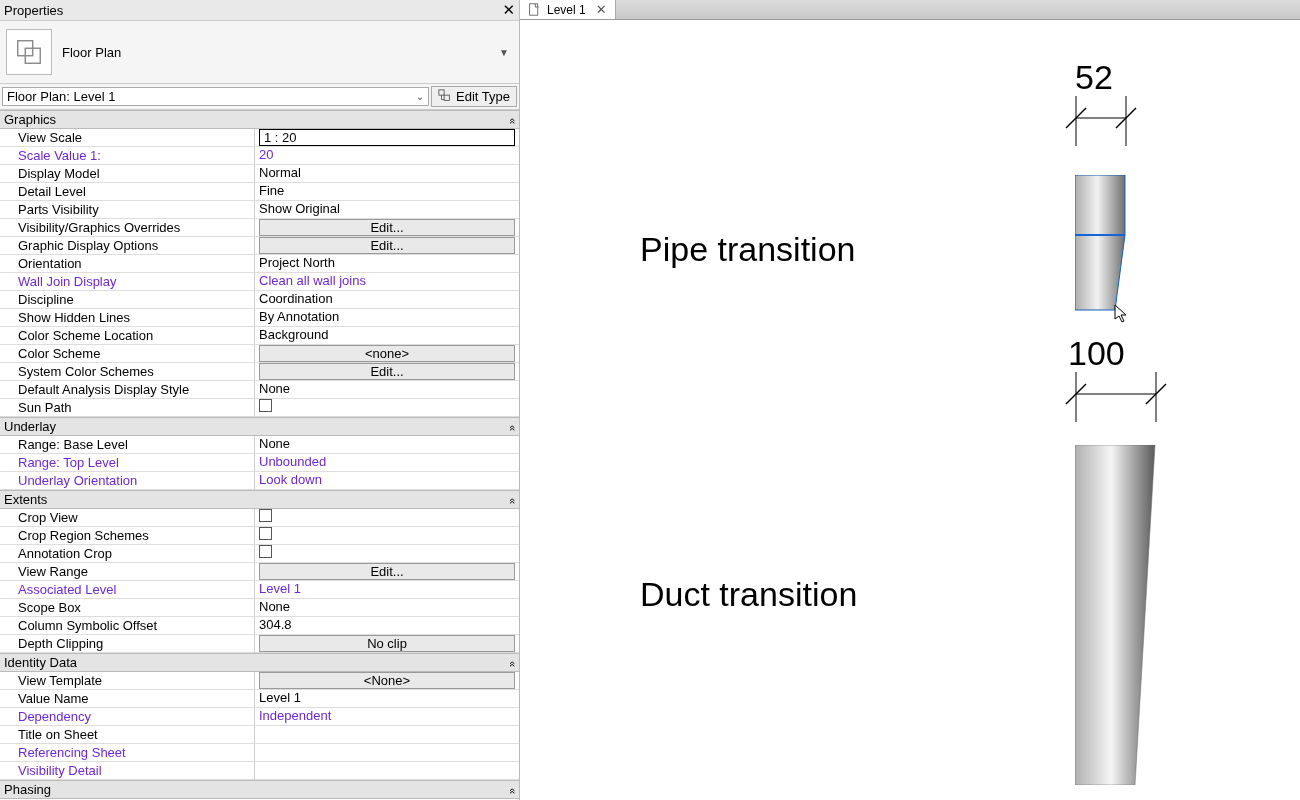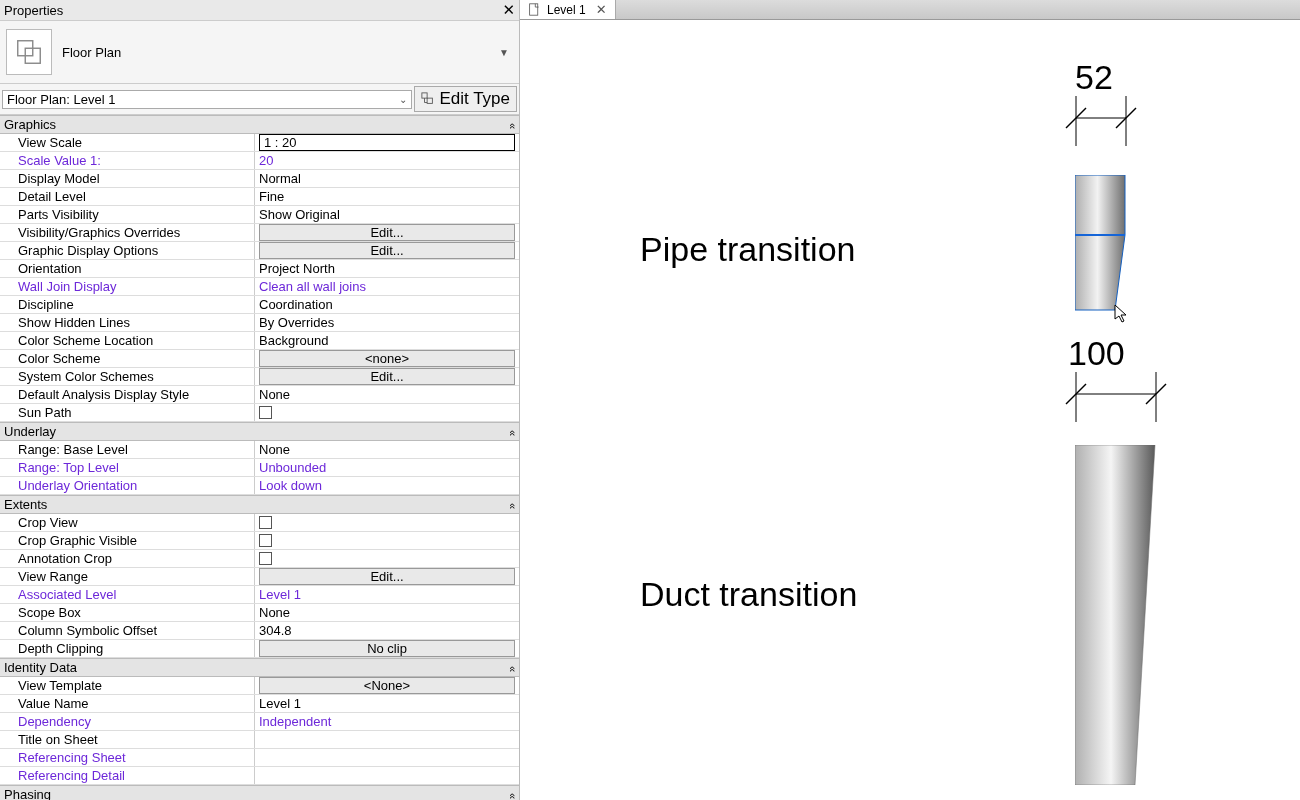--- a/index.html
+++ b/index.html
@@ -14,31 +14,31 @@
 
 .type-row { display: flex; align-items: center; padding: 8px 6px; background: #f5f5f5; border-bottom: 1px solid #ccc; }
 .type-thumb { width: 46px; height: 46px; background: #fff; border: 1px solid #bbb; display: flex; align-items: center; justify-content: center; margin-right: 10px; }
 .type-thumb svg { width: 30px; height: 30px; }
 .type-name { flex: 1; font-size: 13px; }
 .type-dd { font-size: 10px; color: #555; padding-right: 4px; }
 
 .instance-row { display: flex; align-items: center; background: #f5f5f5; border-bottom: 1px solid #ccc; }
 .instance-dd { flex: 1; display: flex; align-items: center; justify-content: space-between; background: #fff; border: 1px solid #aaa; margin: 2px; padding: 1px 4px; font-size: 13px; }
 .instance-dd .chev { font-size: 10px; color: #555; }
-.edit-type-btn { display: flex; align-items: center; gap: 4px; padding: 2px 6px; margin: 2px 2px 2px 0; background: #efefef; border: 1px solid #aaa; font-size: 17px; cursor: default; }
+.edit-type-btn { display: flex; gap: 4px; padding: 2px 6px; margin: 2px 2px 2px 0; background: #efefef; border: 1px solid #aaa; font-size: 13px; cursor: default; }
 .edit-type-btn svg { width: 14px; height: 14px; }
 
 .props-scroll { flex: 1; overflow: hidden; background: #fff; }
 
 .group-header { display: flex; align-items: center; justify-content: space-between; padding: 1px 4px; background: #e4e4e4; border-top: 1px solid #bbb; border-bottom: 1px solid #bbb; font-size: 13px; }
 .group-header .coll { font-size: 11px; letter-spacing: -2px; cursor: default; }
 
 .prow { display: flex; align-items: stretch; border-bottom: 1px solid #ddd; font-size: 13px; min-height: 18px; }
 .prow .pname { width: 255px; padding: 0 6px; border-right: 1px solid #ccc; display: flex; align-items: center; }
-.prow .pval  { flex: 1; padding: 0 4px; display: flex; align-items: center; position: relative; }
+.prow .pval  { flex: 1; padding: 0 4px; display: flex; position: relative; }
 .prow.disabled .pname, .prow.disabled .pval { color: #6d28d9; }
 .prow .indent { padding-left: 12px; text-align: center; }
 
 .val-btn { flex: 1; background: #e9e9e9; border: 1px solid #999; text-align: center; font-size: 13px; line-height: 15px; cursor: default; }
 .val-box { flex: 1; background: #fff; border: 1px solid #000; padding: 0 4px; font-size: 13px; line-height: 15px; }
 .val-check { width: 13px; height: 13px; border: 1px solid #555; background: #fff; }
 
  
 .canvas-wrap { flex: 1; display: flex; flex-direction: column; }
 .tabbar { height: 20px; background: linear-gradient(#dcdcdc,#c8c8c8); display: flex; align-items: stretch; border-bottom: 1px solid #999; }
@@ -162,21 +162,21 @@
         <div class="prow">
           <div class="pname">
             <span class="indent">Discipline</span>
           </div>
           <div class="pval">Coordination</div>
         </div>
         <div class="prow">
           <div class="pname">
             <span class="indent">Show Hidden Lines</span>
           </div>
-          <div class="pval">By Overrides</div>
+          <div class="pval">By Annotation</div>
         </div>
         <div class="prow">
           <div class="pname">
             <span class="indent">Color Scheme Location</span>
           </div>
           <div class="pval">Background</div>
         </div>
         <div class="prow">
           <div class="pname">
             <span class="indent">Color Scheme</span>
@@ -236,21 +236,21 @@
         <div class="prow">
           <div class="pname">
             <span class="indent">Crop View</span>
           </div>
           <div class="pval">
             <div class="val-check"></div>
           </div>
         </div>
         <div class="prow">
           <div class="pname">
-            <span class="indent">Crop Graphic Visible</span>
+            <span class="indent">Crop Region Schemes</span>
           </div>
           <div class="pval">
             <div class="val-check"></div>
           </div>
         </div>
         <div class="prow">
           <div class="pname">
             <span class="indent">Annotation Crop</span>
           </div>
           <div class="pval">
@@ -322,21 +322,21 @@
           <div class="pval"></div>
         </div>
         <div class="prow disabled">
           <div class="pname">
             <span class="indent">Referencing Sheet</span>
           </div>
           <div class="pval"></div>
         </div>
         <div class="prow disabled">
           <div class="pname">
-            <span class="indent">Referencing Detail</span>
+            <span class="indent">Visibility Detail</span>
           </div>
           <div class="pval"></div>
         </div>
         <div class="group-header">
           <span>Phasing</span>
           <span class="coll" style="transform: rotate(90deg); display: inline-block;">«</span>
         </div>
       </div>
   </div>
 

